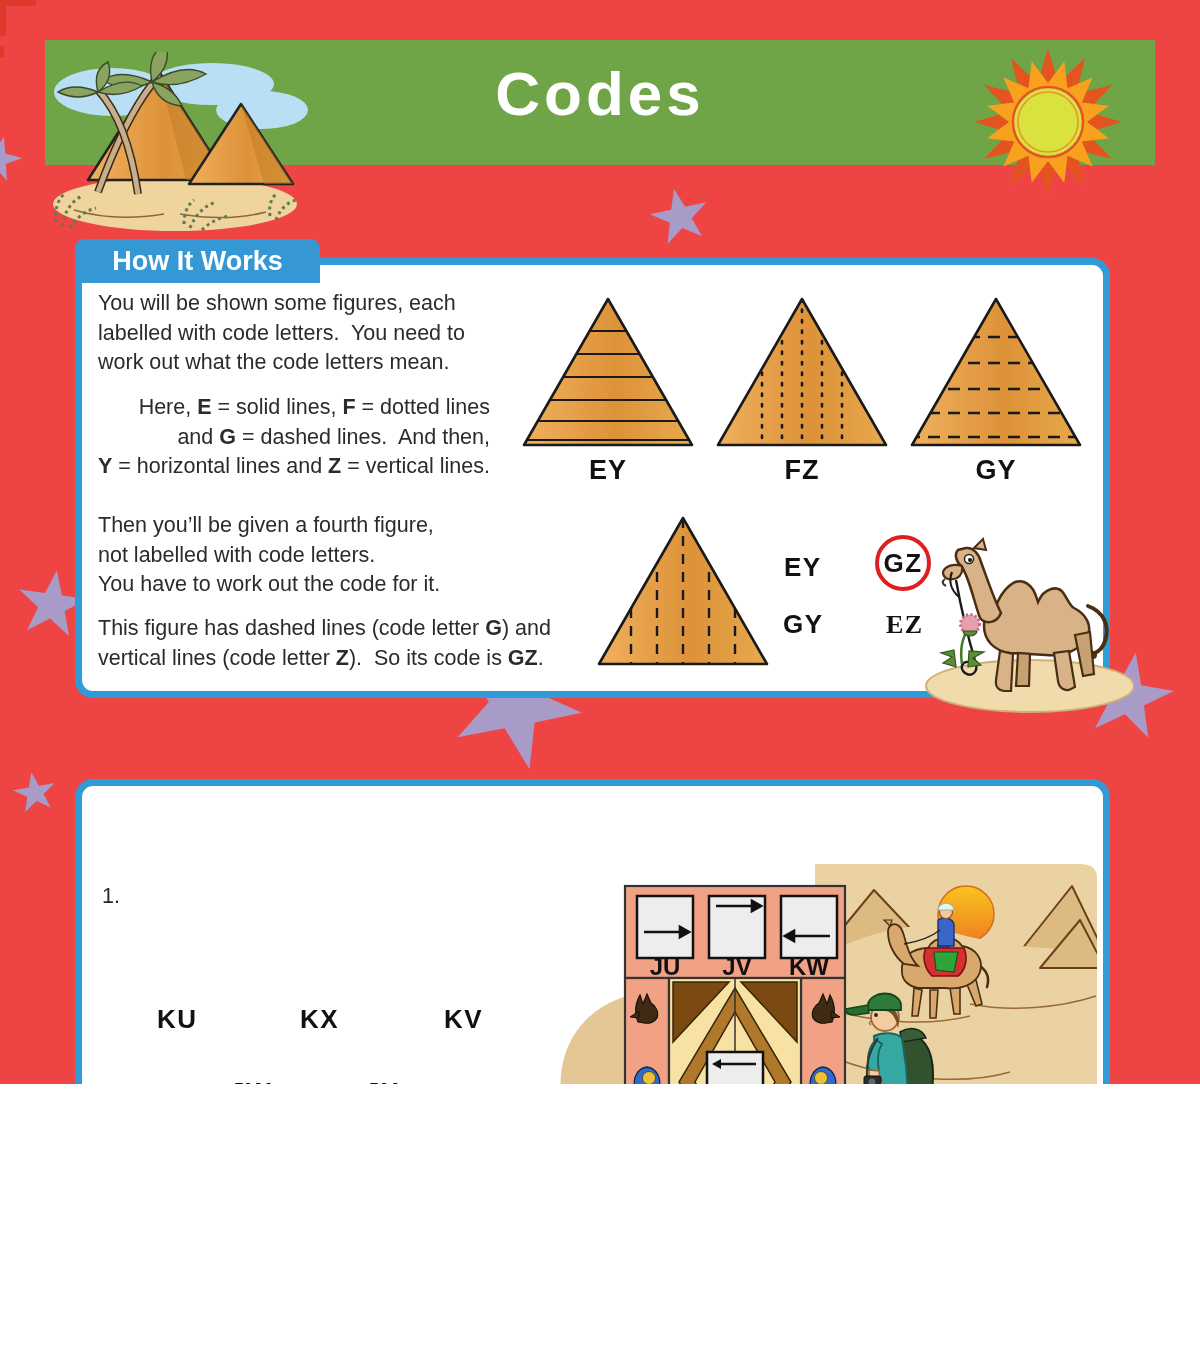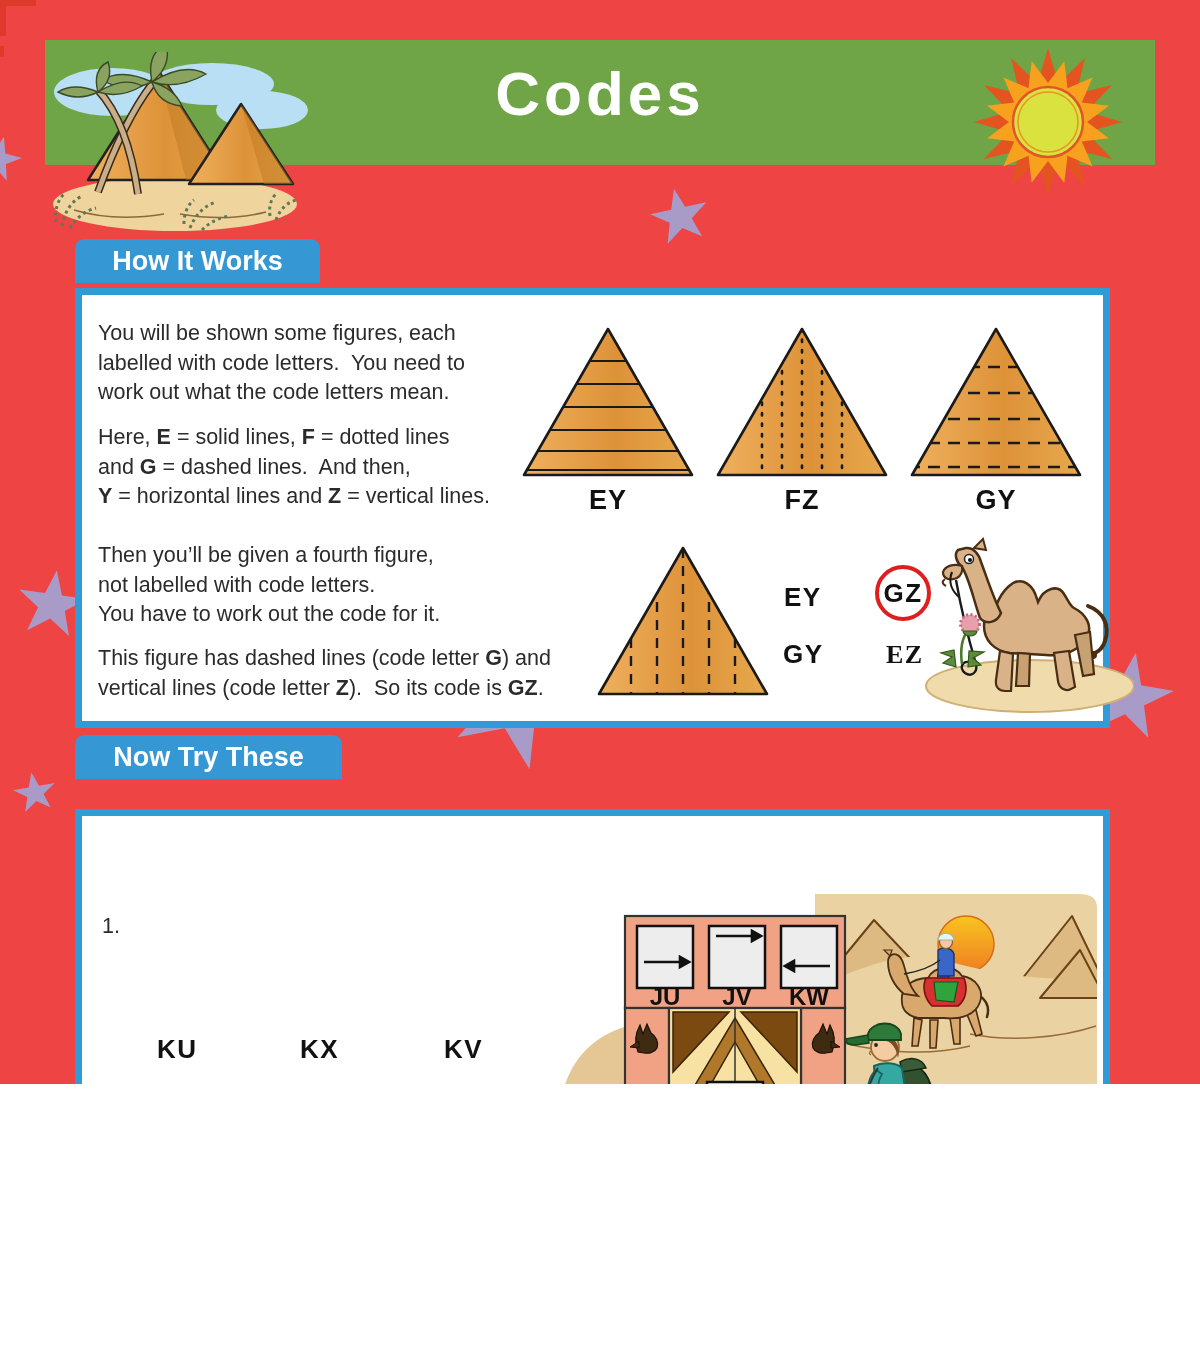--- a/index.html
+++ b/index.html
@@ -9,21 +9,21 @@
   
   .star{position:absolute;background:#A89BC8;z-index:1;
         clip-path:polygon(50% 0%,61.8% 34.5%,98% 34.5%,68.7% 56.1%,79.4% 90.6%,50% 69.5%,20.6% 90.6%,31.3% 56.1%,2% 34.5%,38.2% 34.5%);}
   
   .banner{position:absolute;left:45px;top:40px;width:1110px;height:125px;background:#6FA546;z-index:2;}
   .codes-title{position:absolute;left:45px;top:58px;width:1110px;text-align:center;
         font-size:62px;font-weight:bold;color:#fff;letter-spacing:4px;z-index:3;}
   
   .tab{position:absolute;background:#3598D4;border-radius:9px 9px 0 0;z-index:3;
        color:#fff;font-weight:bold;font-size:27px;display:flex;align-items:center;justify-content:center;}
-  .panel{position:absolute;background:#fff;border:7px solid #2F9CD8;border-radius:0;z-index:2;margin-top:30px;}
+  .panel{position:absolute;background:#fff;border:7px solid #2F9CD8;border-radius:18px;z-index:2;}
   .ptext{position:absolute;font-size:21.5px;line-height:29.5px;color:#2b2b2b;}
   .opt{position:absolute;font-weight:bold;font-size:26px;letter-spacing:1.5px;color:#111;}
   .answer-circle{position:absolute;width:56px;height:56px;border:4.5px solid #DF1F1F;border-radius:50%;
        display:flex;align-items:center;justify-content:center;box-sizing:border-box;}
   .qnum{position:absolute;font-size:21.5px;color:#2b2b2b;}
   svg text{font-family:"Liberation Sans",sans-serif;}
   .corner-red{position:absolute;background:#DE3A2C;z-index:6;}
   
   .tomb-btn{position:absolute;background:#F6B57E;border:3px solid #222;box-sizing:border-box;z-index:3;}
   .tomb-btn-inner{position:absolute;left:12px;right:12px;top:13px;bottom:-4px;background:#FCE07F;border:3px solid #222;}
@@ -85,21 +85,21 @@
     <circle cx="75" cy="75" r="35" fill="#D9E23E" stroke="#E2552A" stroke-width="2.5"></circle>
     <circle cx="75" cy="75" r="30" fill="none" stroke="#E8962A" stroke-width="1.6"></circle>
   </svg>
 
   <div class="tab" style="left:75px;top:219px;width:245px;height:44px;margin-top:20px;">
     <span>How It Works</span>
   </div>
 
   <div class="panel" style="left:75px;top:258px;width:1035px;height:440px;box-sizing:border-box;">
     <div class="ptext" style="left:16px;top:24px;">You will be shown some figures, each<br>labelled with code letters.&nbsp; You need to<br>work out what the code letters mean.</div>
-    <div class="ptext" style="left:16px;top:128px;">Here, <b>E</b> = solid lines, <b>F</b> = dotted lines<br>and <b>G</b> = dashed lines.&nbsp; And then,<br><b>Y</b> = horizontal lines and <b>Z</b> = vertical lines.</div>
+    <div class="ptext" style="left:16px;top:128px;text-align:right;">Here, <b>E</b> = solid lines, <b>F</b> = dotted lines<br>and <b>G</b> = dashed lines.&nbsp; And then,<br><b>Y</b> = horizontal lines and <b>Z</b> = vertical lines.</div>
     <div class="ptext" style="left:16px;top:349px;">This figure has dashed lines (code letter <b>G</b>) and<br>vertical lines (code letter <b>Z</b>).&nbsp; So its code is <b>GZ</b>.</div>
     <div class="ptext" style="left:16px;top:246px;">Then you’ll be given a fourth figure,<br>not labelled with code letters.<br>You have to work out the code for it.</div>
 
     <svg class="abs" style="left:438px;top:26px;" width="180" height="196" viewBox="0 0 180 196">
       <defs>
           <clipPath id="cp1">
             <polygon points="88,8 4,154 172,154"></polygon>
           </clipPath>
         </defs>
       <polygon points="88,8 4,154 172,154" fill="url(#pg)" stroke="#1a1a1a" stroke-width="2.6" stroke-linejoin="round"></polygon>
@@ -189,23 +189,20 @@
     <circle cx="58" cy="46" r="2" fill="#111"></circle>
     <path d="M40,58 C36,68 40,77 47,83" fill="none" stroke="#1a1a1a" stroke-width="2.2"></path>
     <path d="M44,66 C50,100 58,130 64,150 C66,159 59,163 53,159 C47,154 50,147 57,148" fill="none" stroke="#1a1a1a" stroke-width="2.4"></path>
     <path d="M50,150 C48,136 50,124 56,116" fill="none" stroke="#4A7A2C" stroke-width="2.6"></path>
     <path d="M44,153 l-13,-4 l9,-6 l-11,-4 l13,-3 z" fill="#5E8A3C" stroke="#2F5A18" stroke-width="1.2"></path>
     <path d="M56,153 l13,-2 l-8,-7 l11,-6 l-15,-1 z" fill="#5E8A3C" stroke="#2F5A18" stroke-width="1.2"></path>
     <circle cx="58" cy="110" r="9.5" fill="#E89FAC" stroke="#C06A7E" stroke-width="3" stroke-dasharray="2 2.5"></circle>
     <path d="M51,117 a7,5 0 0 0 14,0 z" fill="#5E8A3C" stroke="#2F5A18" stroke-width="1.2"></path>
   </svg>
 
-  <div class="tab" style="left:75px;top:735px;width:267px;height:44px;">
-    <span>Now Try These</span>
-  </div>
 
   <div class="panel" style="left:75px;top:779px;width:1035px;height:620px;box-sizing:border-box;">
 
     <div class="qnum" style="left:20px;top:98px;">1.</div>
 
     <span class="opt" style="left:75px;top:218px;">KU</span>
     <span class="opt" style="left:218px;top:218px;">KX</span>
     <span class="opt" style="left:362px;top:218px;">KV</span>
     <span class="opt" style="left:148px;top:291px;">JW</span>
     <span class="opt" style="left:283px;top:291px;">JX</span>

